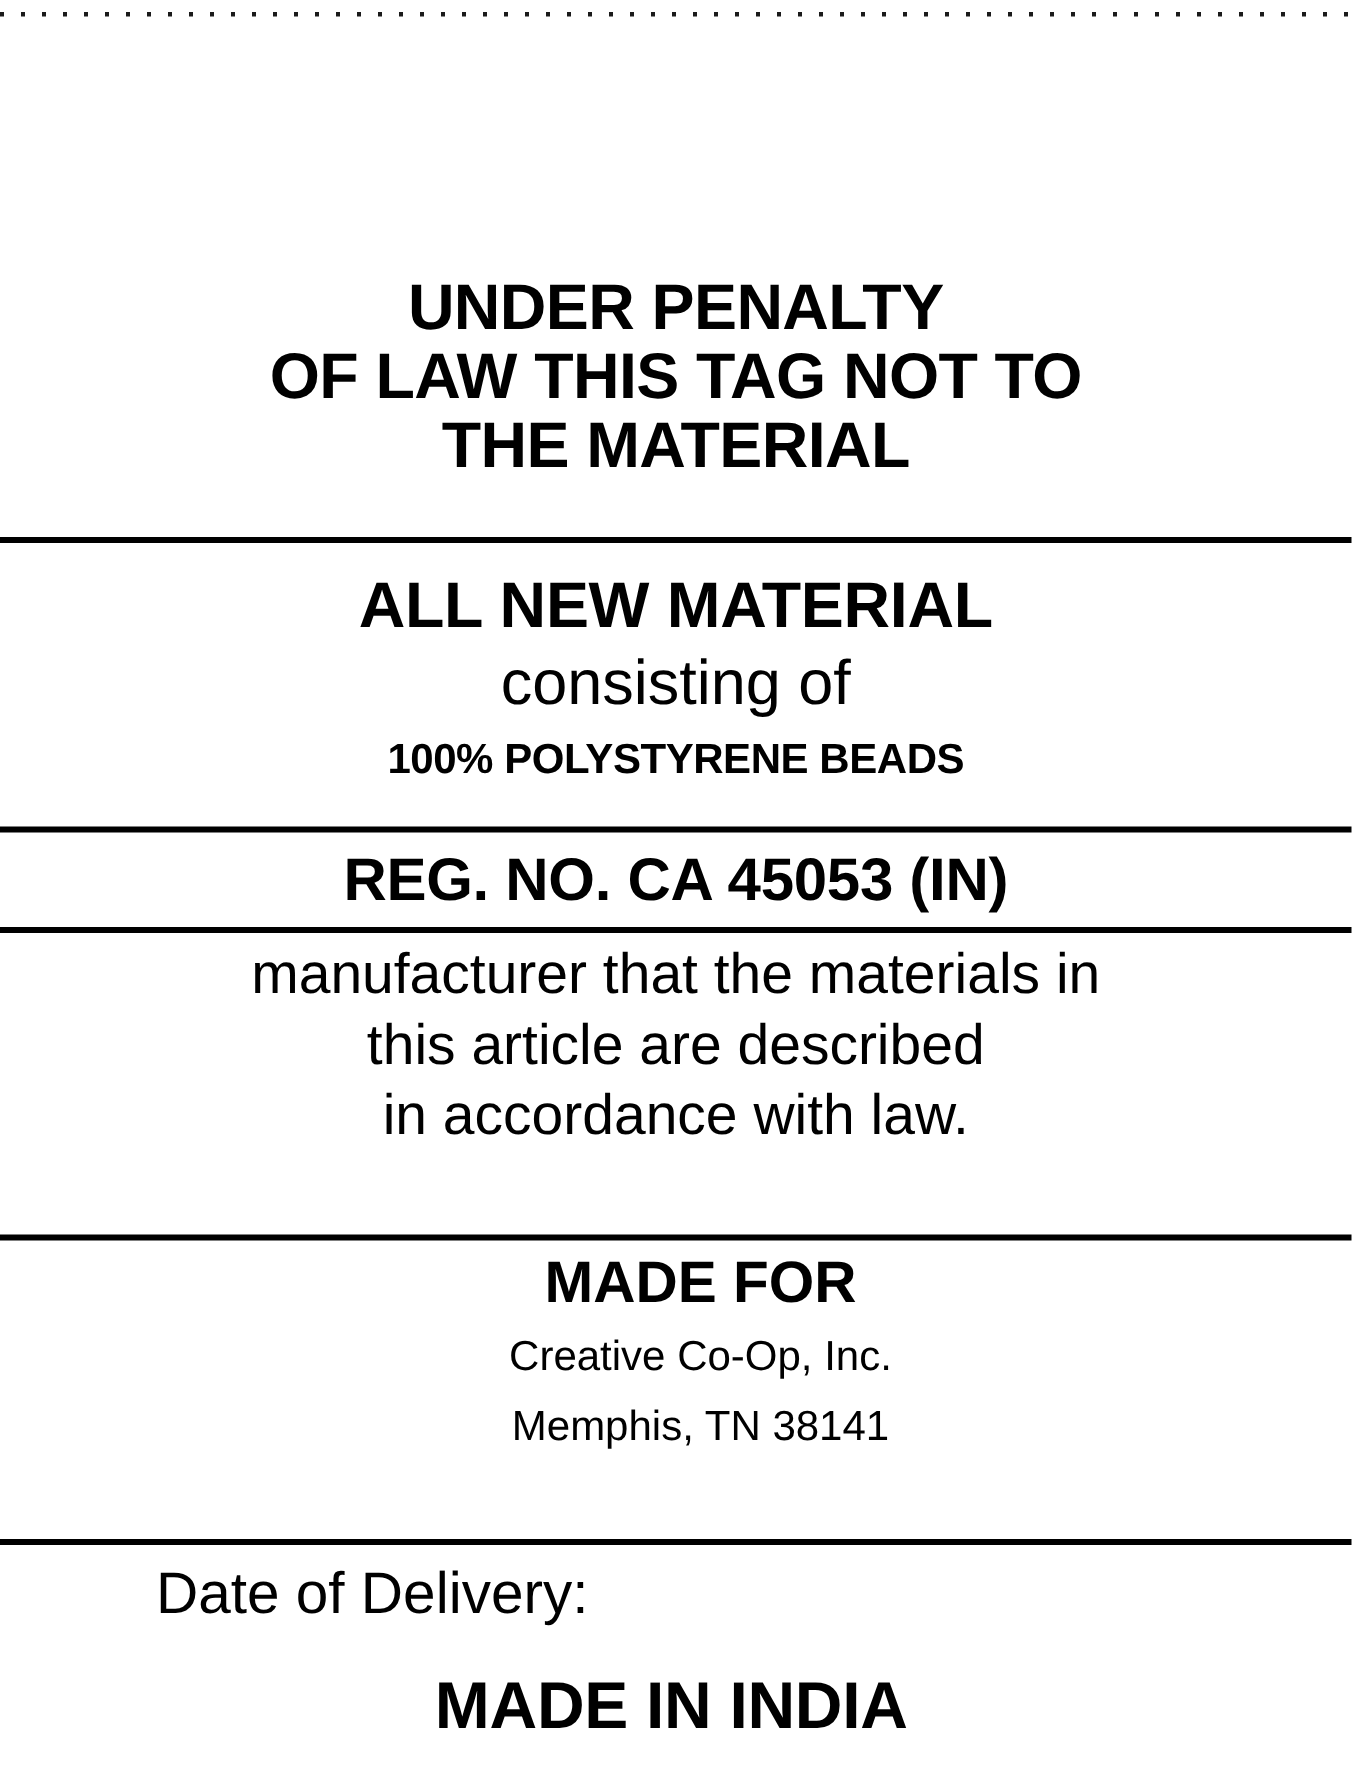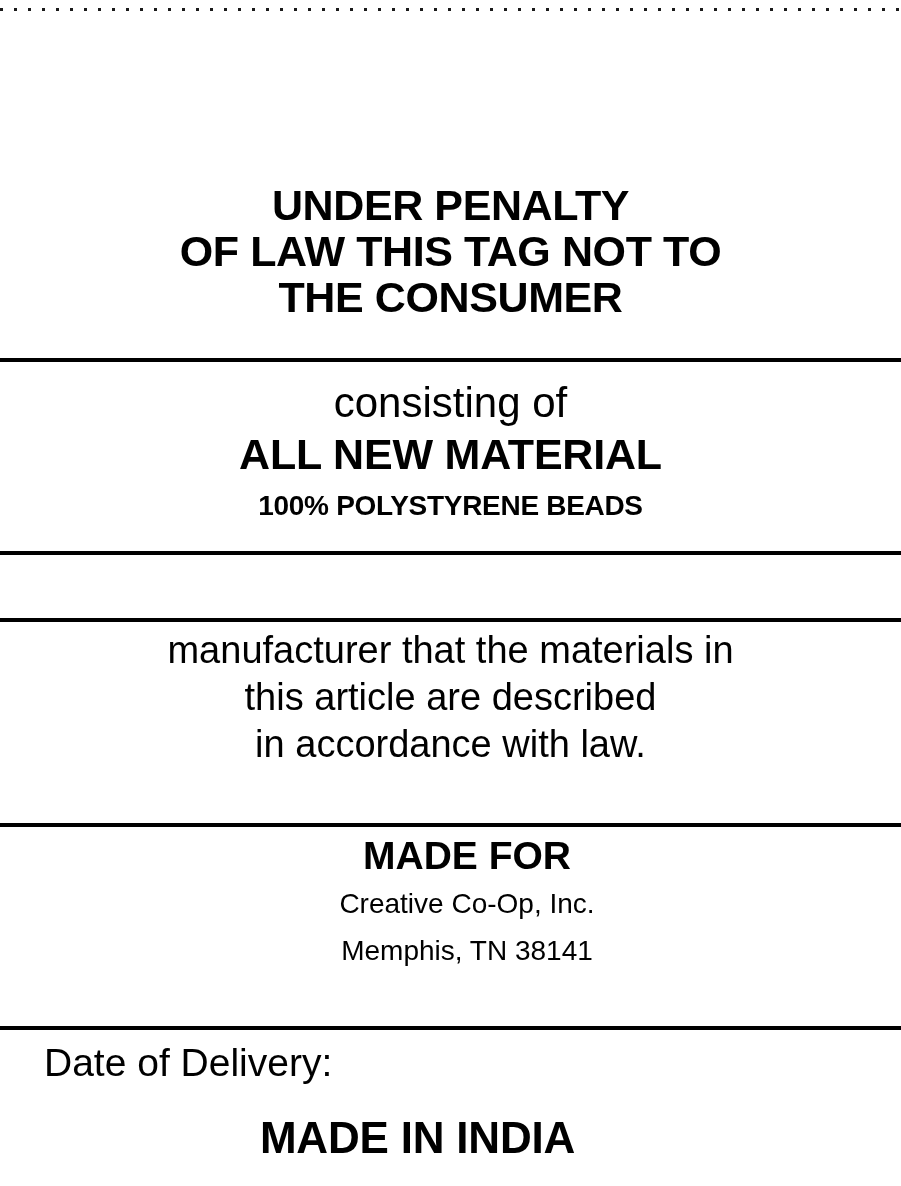--- a/index.html
+++ b/index.html
@@ -148,21 +148,21 @@
   }
 
   .rule-5 { position: absolute; top: 1026px; left: 0; }
 
   
   .s-date {
     position: absolute;
     top: 1036px;
     left: 0;
     text-align: left;
-    padding-left: 44px;
+    padding-left: 104px;
   }
   .s-date .l1 {
     font-weight: normal;
     font-size: 39px;
     line-height: 53px;
   }
   .s-date .l2 {
     font-weight: bold;
     font-size: 44px;
     line-height: 56px;
@@ -175,33 +175,36 @@
 </head>
 <body>
 
 <div class="tag">
 
   <div class="perforation"></div>
 
   <div class="section s-penalty">
     <span class="line">UNDER PENALTY</span>
     <span class="line">OF LAW THIS TAG NOT TO</span>
-    <span class="line">THE CONSUMER</span>
+    <span class="line">THE MATERIAL</span>
   </div>
 
   <div class="rule rule-1"></div>
 
   <div class="section s-material">
+    <span class="line l1">ALL NEW MATERIAL</span>
     <span class="line l2">consisting of</span>
-    <span class="line l1">ALL NEW MATERIAL</span>
     <span class="line l3">100% POLYSTYRENE BEADS</span>
   </div>
 
   <div class="rule rule-2"></div>
 
+  <div class="section s-reg">
+    <span class="line">REG. NO.  CA 45053 (IN)</span>
+  </div>
 
   <div class="rule rule-3"></div>
 
   <div class="section s-cert">
     <span class="line">manufacturer that the materials in</span>
     <span class="line">this article are described</span>
     <span class="line">in accordance with law.</span>
   </div>
 
   <div class="rule rule-4"></div>

